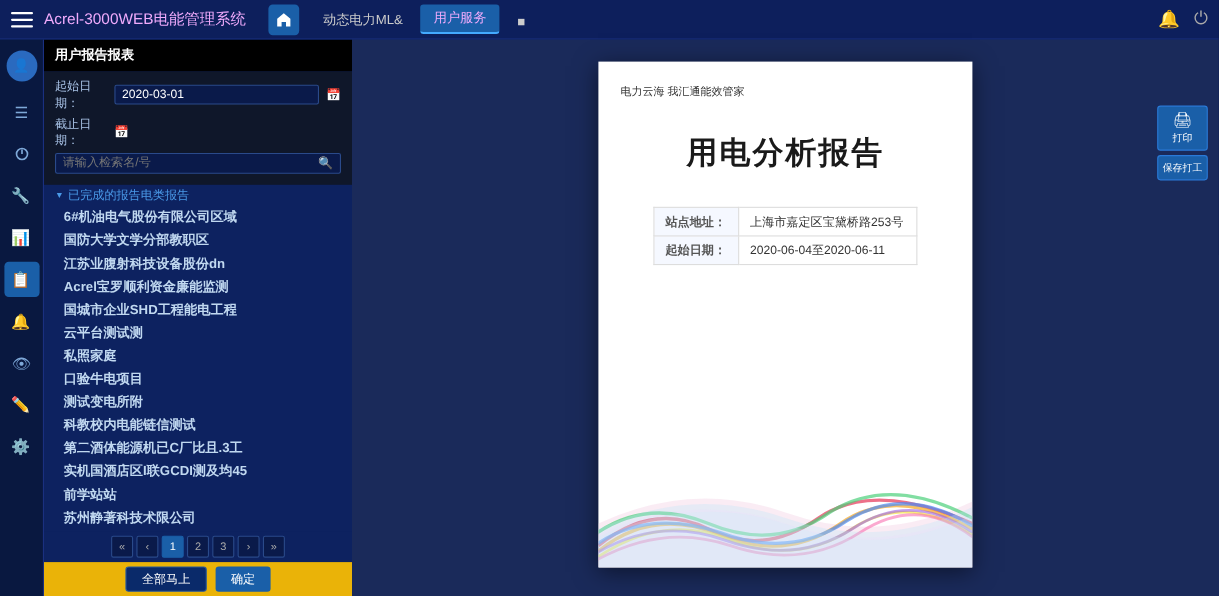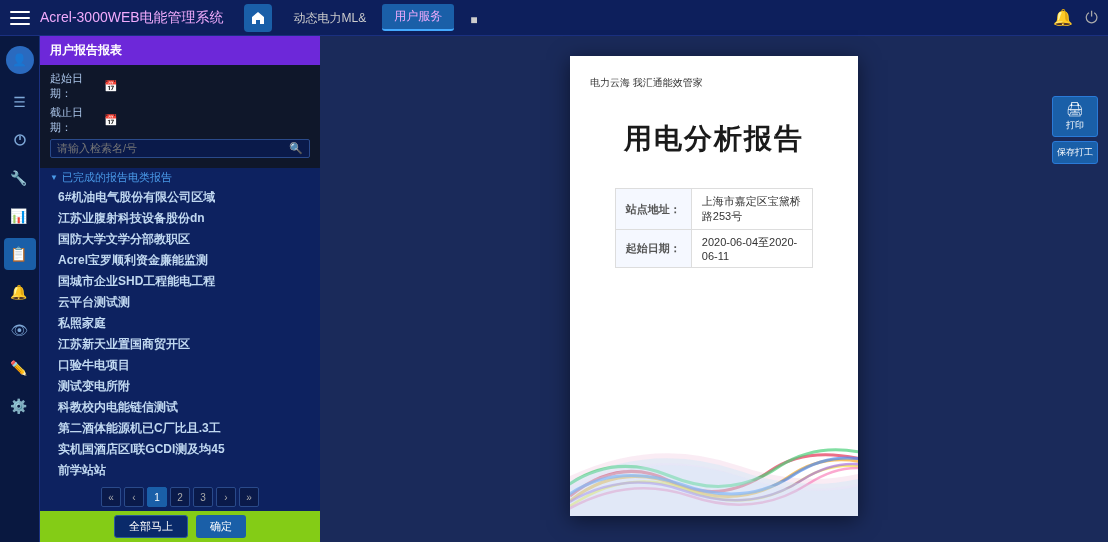--- a/index.html
+++ b/index.html
@@ -138,21 +138,21 @@
       top: 36px;
       width: 280px;
       height: calc(542px - 36px);
       background: #0d2260;
       overflow: hidden;
       display: flex;
       flex-direction: column;
     }
 
     .panel-header {
-      background: #6d28d9;
+      background: #000000;
       padding: 6px 10px;
       font-size: 12px;
       color: #fff;
       font-weight: bold;
     }
 
     .panel-filters {
       padding: 6px 10px;
       background: #0f172a;
     }
@@ -272,21 +272,21 @@
     .page-btn.active {
       background: #1a5fa8;
       color: #fff;
       border-color: #1a5fa8;
     }
 
     .panel-actions {
       display: flex;
       gap: 8px;
       padding: 4px 10px;
-      background: #84cc16;
+      background: #eab308;
       justify-content: center;
     }
     .action-btn {
       padding: 3px 14px;
       background: #1a5fa8;
       color: #fff;
       font-size: 11px;
       border: none;
       border-radius: 3px;
       cursor: pointer;
@@ -305,21 +305,21 @@
       bottom: 0;
       background: #1a2a5a;
       display: flex;
       align-items: flex-start;
       justify-content: center;
       padding: 20px;
     }
 
     
     .report-doc {
-      width: 288px;
+      width: 340px;
       min-height: 460px;
       background: #fff;
       box-shadow: 0 4px 20px rgba(0,0,0,0.5);
       position: relative;
       overflow: hidden;
       padding: 20px;
     }
     .report-header-text {
       font-size: 10px;
       color: #333;
@@ -427,43 +427,43 @@
   <div class="sidebar-icon-item">👁</div>
   <div class="sidebar-icon-item">✏️</div>
   <div class="sidebar-icon-item">⚙️</div>
 </div>
 
 <div class="left-panel">
   <div class="panel-header">用户报告报表</div>
   <div class="panel-filters">
     <div class="filter-row">
       <span class="filter-label">起始日期：</span>
+      <input class="filter-input" type="text" value="2020-03-01" style="">
       <span class="filter-icon">📅</span>
     </div>
     <div class="filter-row">
       <span class="filter-label">截止日期：</span>
       <span class="filter-icon">📅</span>
     </div>
     <div class="search-row">
       <input type="text" placeholder="请输入检索名/号" style="">
       <span style="color:#aaa;font-size:11px;">🔍</span>
     </div>
   </div>
 
   <div class="project-list">
     <div class="project-group">
       <div class="project-group-title expanded">已完成的报告电类报告</div>
       <div class="project-item">6#机油电气股份有限公司区域</div>
+      <div class="project-item">国防大学文学分部教职区</div>
       <div class="project-item">江苏业腹射科技设备股份dn</div>
-      <div class="project-item">国防大学文学分部教职区</div>
       <div class="project-item">Acrel宝罗顺利资金廉能监测</div>
       <div class="project-item">国城市企业SHD工程能电工程</div>
       <div class="project-item">云平台测试测</div>
       <div class="project-item">私照家庭</div>
-      <div class="project-item">江苏新天业置国商贸开区</div>
       <div class="project-item">口验牛电项目</div>
       <div class="project-item">测试变电所附</div>
       <div class="project-item">科教校内电能链信测试</div>
       <div class="project-item">第二酒体能源机已C厂比且.3工</div>
       <div class="project-item">实机国酒店区I联GCDI测及均45</div>
       <div class="project-item">前学站站</div>
       <div class="project-item">苏州静著科技术限公司</div>
       <div class="project-item">最总51</div>
 
     </div>

